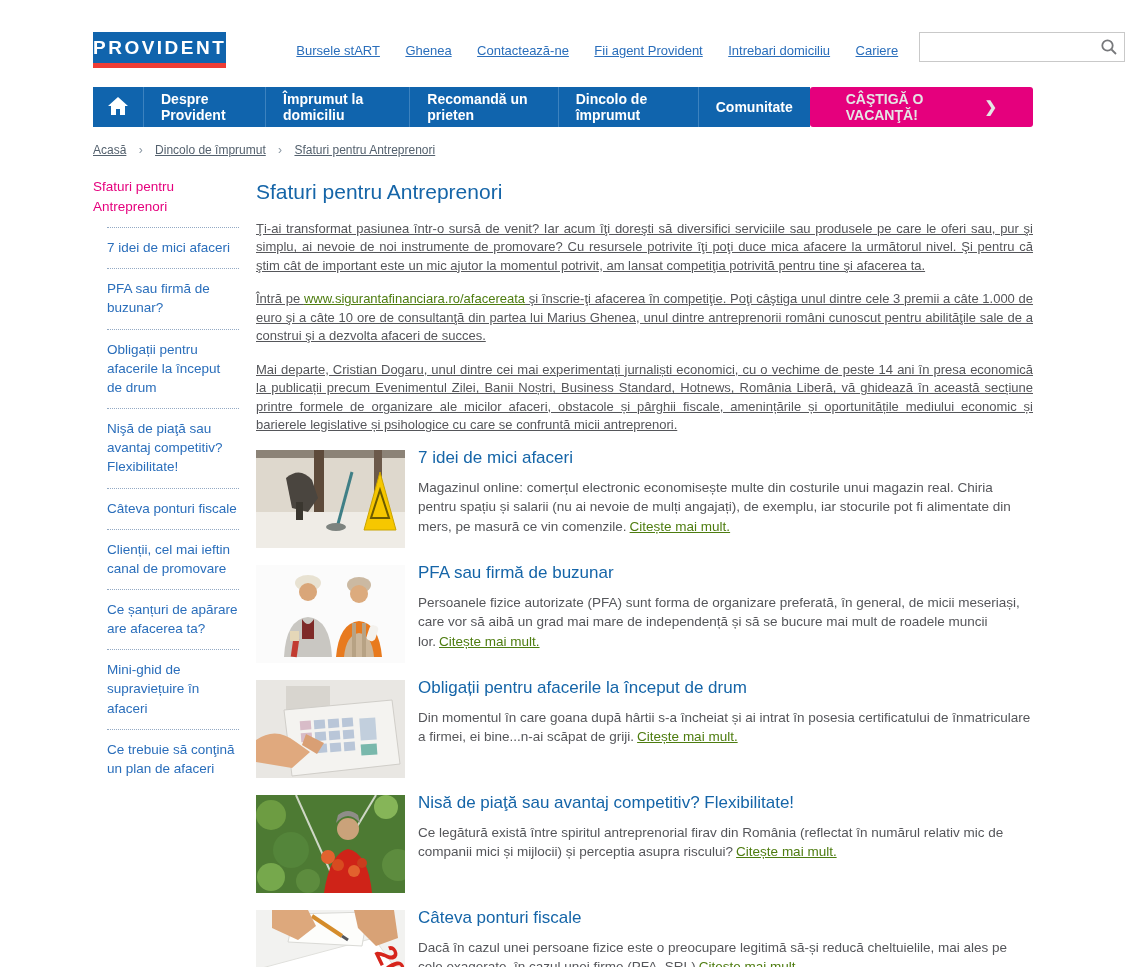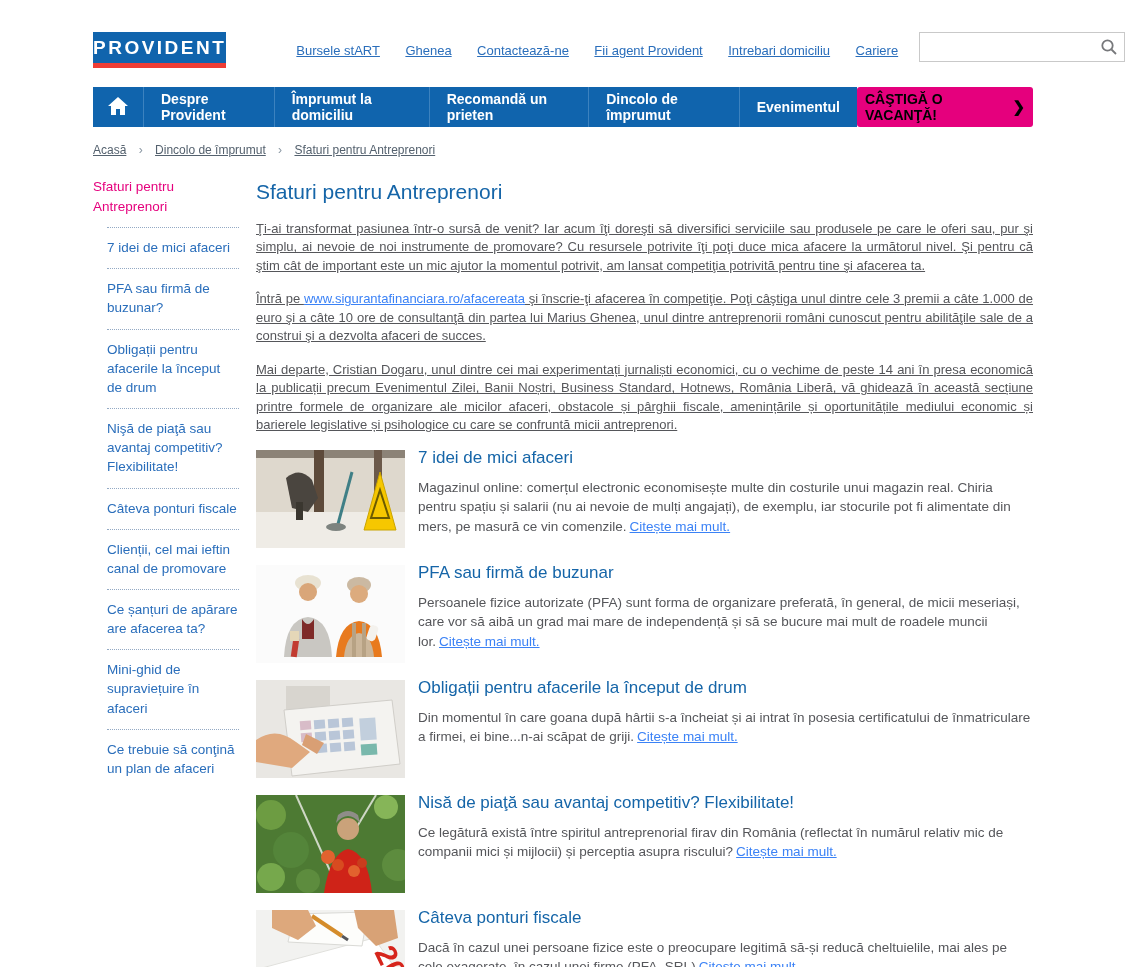--- a/index.html
+++ b/index.html
@@ -20,41 +20,41 @@
     font-size:13px; color:#444; outline:none; }
   .search-icon { position:absolute; right:7px; top:6px; width:18px; height:18px; }
 
   
   .nav-row { display:flex; margin-top:19px; height:40px; }
   .main-nav { display:flex; background:#1064ad; }
   .main-nav a { display:flex; align-items:center; padding:8px 17px; color:#fff; font-size:14px;
     font-weight:bold; text-decoration:none; border-right:1px solid #3c82bf; }
   .main-nav a.home { padding:0 15px; }
   .main-nav a:last-child { border-right:none; }
-  .cta { margin-left:auto; background:#e5007d; color:#000000; display:flex; align-items:center;
-    padding:0 8px; font-weight:bold; font-size:14px; border-radius:3px; text-decoration:none; }
+  .cta { margin-left:auto; background:#e5007d; color:#e5e5e5; display:flex; align-items:center;
+    padding:0 36px; font-weight:bold; font-size:14px; border-radius:3px; text-decoration:none; }
   .cta .arrow { margin-left:14px; font-size:15px; }
 
   
   .breadcrumb { margin-top:16px; font-size:12px; }
   .breadcrumb a { color:#54616e; text-decoration:underline; }
   .breadcrumb .sep { color:#8a97a3; margin:0 9px; }
 
   
   .content { display:flex; margin-top:20px; }
   .sidebar { width:146px; flex:none; }
   .sb-title { color:#e5007d; font-size:13.5px; line-height:1.45; padding-bottom:11px; }
   .sidebar ul { list-style:none; margin:0 0 0 14px; padding:0; }
   .sidebar li { border-top:1px dotted #93a9c4; }
   .sidebar li a { display:block; padding:10px 0 11px 0; color:#2a6ebb; font-size:13.5px;
     line-height:1.42; text-decoration:none; }
   main { flex:1; margin-left:17px; }
   main h1 { color:#1565a8; font-size:21px; font-weight:normal; margin:3px 0 16px 0; }
   p.intro { color:#55565a; font-size:13px; line-height:1.42; text-align:justify; margin:0 0 15px 0;text-decoration:underline; }
-  .inline-link, a.more { color:#3b82f6; text-decoration:underline; }
+  .inline-link, a.more { color:#4d7c0f; text-decoration:underline; }
 
   
   .articles { margin-top:7px; }
   .article { display:flex; margin-bottom:17px; }
   .thumb { width:149px; height:98px; flex:none; margin-right:13px; display:block; }
   .thumb svg { display:block; width:149px; height:98px; }
   .atext h2 { margin:-2px 0 10px 0; font-size:17px; font-weight:normal; }
   .atext h2 a { color:#1565a8; text-decoration:none; }
   .atext p { margin:0; color:#55565a; font-size:13.5px; line-height:1.45; }
   a.more { margin-left:3px; }
@@ -93,21 +93,21 @@
         <span>
           <svg width="20" height="18" viewBox="0 0 20 18">
               <path d="M10 0 L20 9 L17 9 L17 18 L12 18 L12 12 L8 12 L8 18 L3 18 L3 9 L0 9 Z" fill="#fff"></path>
             </svg>
         </span>
       </a>
       <a>Despre Provident</a>
       <a>Împrumut la domiciliu</a>
       <a>Recomandă un prieten</a>
       <a>Dincolo de împrumut</a>
-      <a>Evenimentul</a>
+      <a>Comunitate</a>
     </nav>
     <a class="cta">
       <span>CÂŞTIGĂ O VACANŢĂ!</span>
       <span class="arrow">❯</span>
     </a>
   </div>
 
   <nav class="breadcrumb">
     <a>Acasă</a>
     <span class="sep">›</span>

